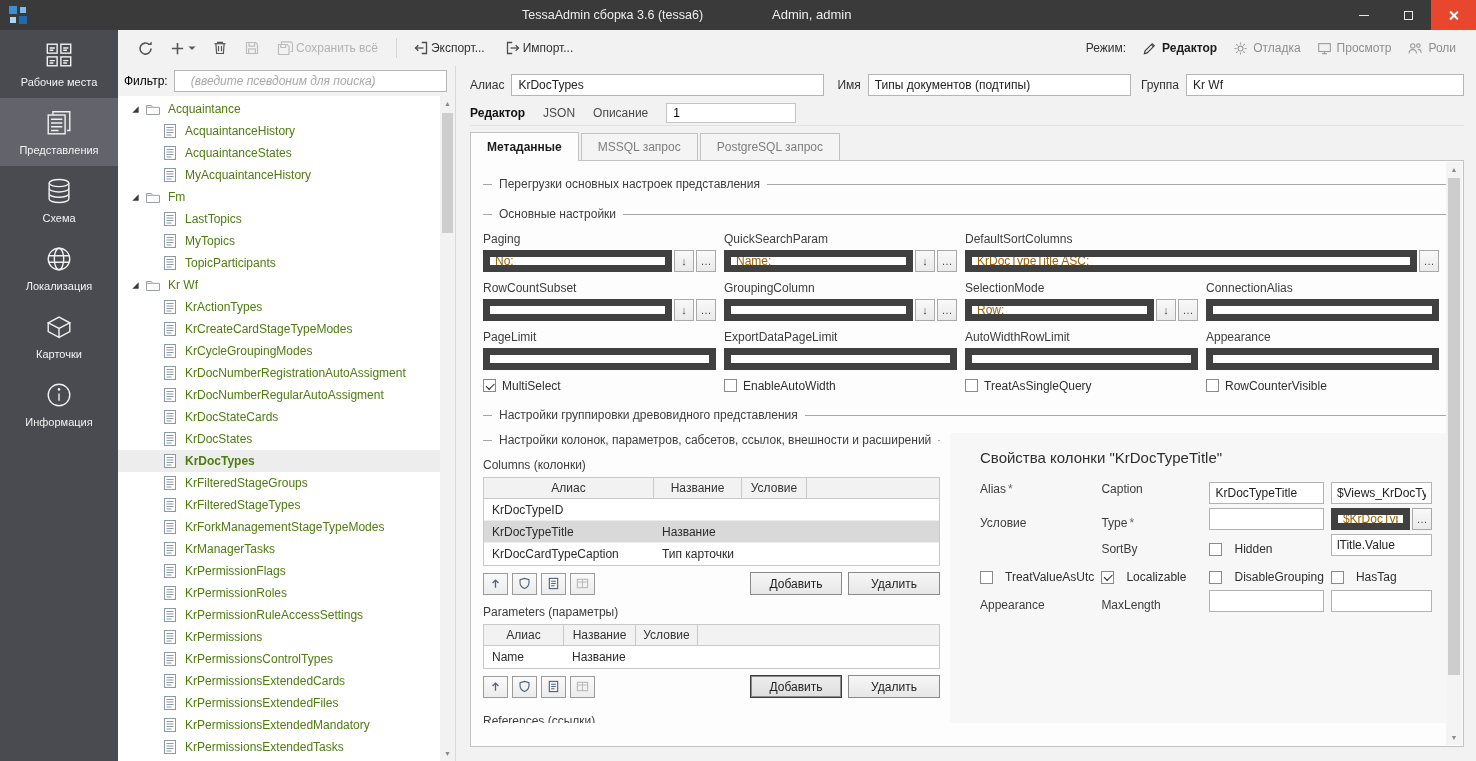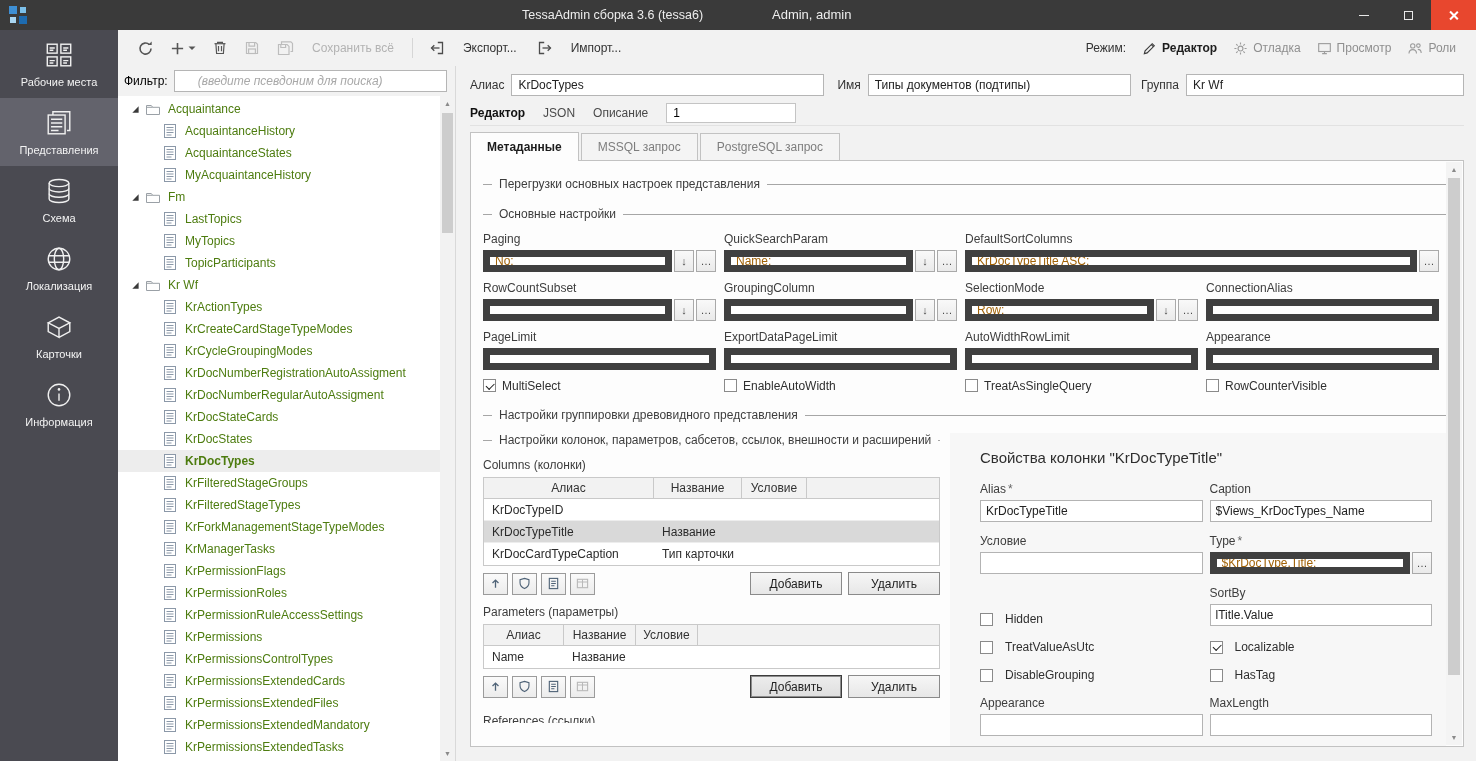--- a/index.html
+++ b/index.html
@@ -29,34 +29,34 @@
   .app{display:flex;height:731px}
   .sidebar{width:118px;background:#4a4a51;flex:none;display:flex;flex-direction:column}
   .side-item{height:68px;display:flex;flex-direction:column;align-items:center;justify-content:center;gap:6px;color:#f3f3f3;font-size:11px;cursor:pointer;text-align:center}
   .side-item.selected{background:#63636c}
   .side-icon{width:30px;height:30px;stroke:#f0f0f0;fill:none;stroke-width:1.5;color:#f0f0f0}
   .main{flex:1;display:flex;flex-direction:column;min-width:0}
 
   
   .toolbar{height:36px;display:flex;align-items:center;padding:0 12px 0 14px;flex:none}
   .tb-icon-btn{display:flex;align-items:center;gap:3px;padding:4px 5px;margin-right:6px}
-  .tb-btn{display:flex;align-items:center;gap:18px;padding:4px 6px;margin-right:8px;color:#333}
+  .tb-btn{display:flex;align-items:center;gap:2px;padding:4px 6px;margin-right:8px;color:#333}
   .tb-btn.disabled{color:#b3b3b3;cursor:default}
   .tb-sep{width:1px;height:20px;background:#d6d6d6;margin:0 10px 0 4px}
   .toolbar-right{margin-left:auto;display:flex;align-items:center}
   .mode-label{font-weight:normal;margin-right:8px;color:#333}
   .mode-btn{display:flex;align-items:center;gap:5px;padding:4px 8px;color:#8f8f8f}
   .mode-btn.selected{color:#1e1e1e;font-weight:bold}
 
   
   .workspace{flex:1;display:flex;min-height:0}
   .tree-panel{width:338px;flex:none;display:flex;flex-direction:column;border-right:1px solid #d9d9d9;min-height:0}
   .filter-row{height:30px;flex:none;display:flex;align-items:center;padding:0 8px 0 6px;gap:6px}
   .filter-row label{color:#000000}
-  .filter-input{flex:1;height:22px;border:1px solid #b5b5b5;padding:0 23px;color:#333;background:#fff;min-width:0}
+  .filter-input{flex:1;height:22px;border:1px solid #b5b5b5;padding:0 16px;color:#333;background:#fff;min-width:0}
   .filter-input::placeholder{color:#a8a8a8;font-style:italic}
   input::placeholder{color:#a8a8a8;font-style:italic}
   .tree-wrap{flex:1;display:flex;min-height:0;background:#fff}
   .tree{flex:1;overflow:hidden;padding-top:2px;min-width:0}
   .tree-row{height:22px;display:flex;align-items:center;cursor:pointer;white-space:nowrap}
   .tree-row .exp{width:9px;height:9px;margin-left:13px;flex:none}
   .tree-row .node-icon{width:16px;height:16px;margin-left:5px;flex:none}
   .tree-row .lbl{margin-left:7px;color:#4d7c0f}
   .tree-row.leaf{padding-left:44px}
   .tree-row.leaf .node-icon{margin-left:0}
@@ -132,21 +132,21 @@
   .table-tools .spacer{flex:1}
   .btn{width:92px;height:23px;border:1px solid #8a8a8a;background:linear-gradient(#f6f6f6,#e7e7e7);color:#222;display:flex;align-items:center;justify-content:center}
   .btn.primary-focus{border:1px solid #3c3c3c;box-shadow:inset 0 0 0 1px #8c8c8c;background:linear-gradient(#ededed,#dedede)}
   .btn + .btn{margin-left:6px}
   .params-block{margin-top:2px}
   .refs-clip{height:9px;overflow:hidden;margin-top:16px;color:#3d3d3d}
 
   
   .props-panel{flex:1;background:#f7f7f7;margin-left:10px;padding:16px 14px 12px 30px;min-width:0}
   .props-title{font-size:15px;color:#2e2e2e;margin-bottom:16px}
-  .props-grid{display:grid;grid-template-columns:1fr 1fr;column-gap:7px}
+  .props-grid{display:grid;grid-template-columns:1fr 1fr 1fr 1fr;column-gap:7px}
   .plabel{color:#3d3d3d;display:block;padding-bottom:4px}
   .plabel.mt{padding-top:8px}
   .req{color:#666;margin-left:2px}
   .pcell{min-height:26px}
   .pinput{width:100%;height:22px;border:1px solid #b3b3b3;background:#fff;padding:0 5px;color:#222;min-width:0}
   .pcell.input-row{display:flex}
   .pcell.input-row .pinput{flex:1}
   .pcb{display:flex;align-items:center;margin:8px 0 6px}
 </style>
 </head>

